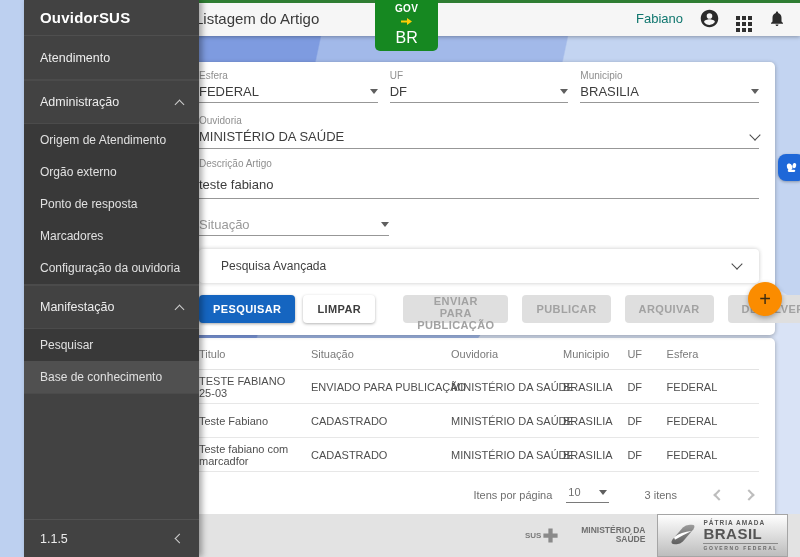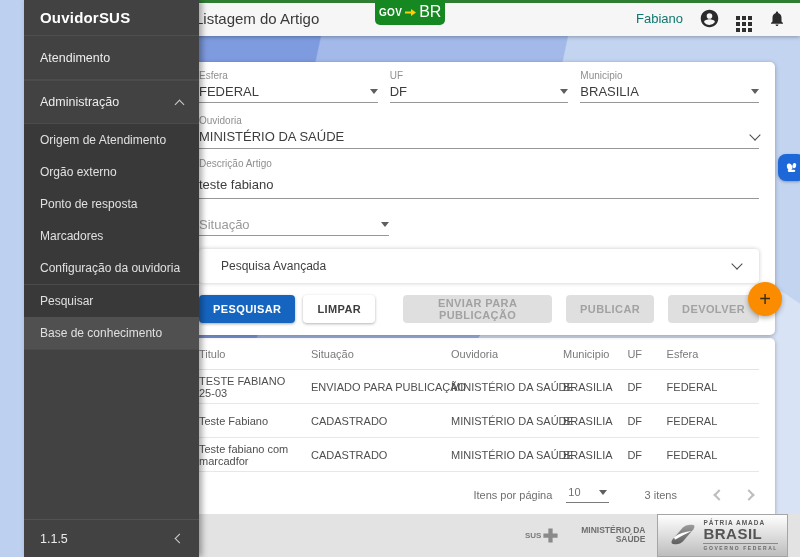--- a/index.html
+++ b/index.html
@@ -19,21 +19,21 @@
   .chev.left { transform:rotate(135deg); }
   .sidebar-footer { position:absolute; left:0; right:0; bottom:0; height:38px; background:#424242; border-top:1px solid #525252; display:flex; align-items:center; justify-content:space-between; padding:0 16px; color:#ececec; font-size:12.5px; }
 
   
   .main { margin-left:175px; height:557px; display:flex; flex-direction:column; }
 
   
   .topbar { position:relative; height:36px; background:#f6f6f6; box-shadow:0 1px 4px rgba(0,0,0,.3); z-index:5; display:flex; align-items:center; flex:0 0 auto; }
   .topbar::before { content:""; position:absolute; top:0; left:0; right:0; height:3px; background:#2f7d33; }
   .page-title { margin-left:20px; font-size:15px; font-weight:500; color:#3a3a3a; }
-  .gov-badge { position:absolute; left:200px; top:0; background:#168821; border-radius:0 0 5px 5px; padding:3px 4px 4px; display:flex; align-items:center; gap:3px; }
+  .gov-badge { position:absolute; left:200px; top:0; background:#168821; border-radius:0 0 5px 5px; padding:3px 20px 4px; display:flex; align-items:center; gap:3px;flex-direction:column; }
   .gov-badge .g1 { color:#fff; font-weight:800; font-size:10px; letter-spacing:.3px; }
   .gov-badge .g2 { color:#fff; font-weight:400; font-size:16px; }
   .topbar-right { margin-left:auto; display:flex; align-items:center; gap:16px; padding-right:14px; }
   .user-name { font-size:13px; color:#0f766e; }
   .grid-icon { width:4px; height:4px; background:#2f2f2f; box-shadow:6px 0 #2f2f2f,12px 0 #2f2f2f,0 6px #2f2f2f,6px 6px #2f2f2f,12px 6px #2f2f2f,0 12px #2f2f2f,6px 12px #2f2f2f,12px 12px #2f2f2f; margin-right:12px; }
 
   
   .content { position:relative; flex:1 1 auto; overflow:hidden;
     background-color:#c3d4f1;
     background-image:linear-gradient(102deg,#7e9be0 0%,#7e9be0 20%,rgba(0,0,0,0) 20.2%),
@@ -120,20 +120,24 @@
         <div class="nav-sub">
             <span>Ponto de resposta</span>
           </div>
         <div class="nav-sub">
             <span>Marcadores</span>
           </div>
         <div class="nav-sub">
             <span>Configuração da ouvidoria</span>
           </div>
       </div>
+      <div class="nav-root grp">
+        <span>Manifestação</span>
+        <span class="chev up"></span>
+      </div>
       <div class="subgroup">
         <div class="nav-sub">
             <span>Pesquisar</span>
           </div>
         <div class="nav-sub active">
             <span>Base de conhecimento</span>
           </div>
       </div>
     </nav>
     <div class="sidebar-footer">
@@ -215,20 +219,21 @@
         <div class="adv-panel">
           <span>Pesquisa Avançada</span>
           <span class="chevd"></span>
         </div>
 
         <div class="btn-row">
           <button class="btn btn-primary">PESQUISAR</button>
           <button class="btn btn-flat">LIMPAR</button>
           <button class="btn btn-dis first" disabled="">ENVIAR PARA PUBLICAÇÃO</button>
           <button class="btn btn-dis" disabled="">PUBLICAR</button>
+          <button class="btn btn-dis" disabled="">ARQUIVAR</button>
           <button class="btn btn-dis" disabled="">DEVOLVER</button>
         </div>
       </section>
 
       <section class="card table-card">
         <div class="thead">
           <span class="c0">Titulo</span>
           <span class="c1">Situação</span>
           <span class="c2">Ouvidoria</span>
           <span class="c3">Municipio</span>

